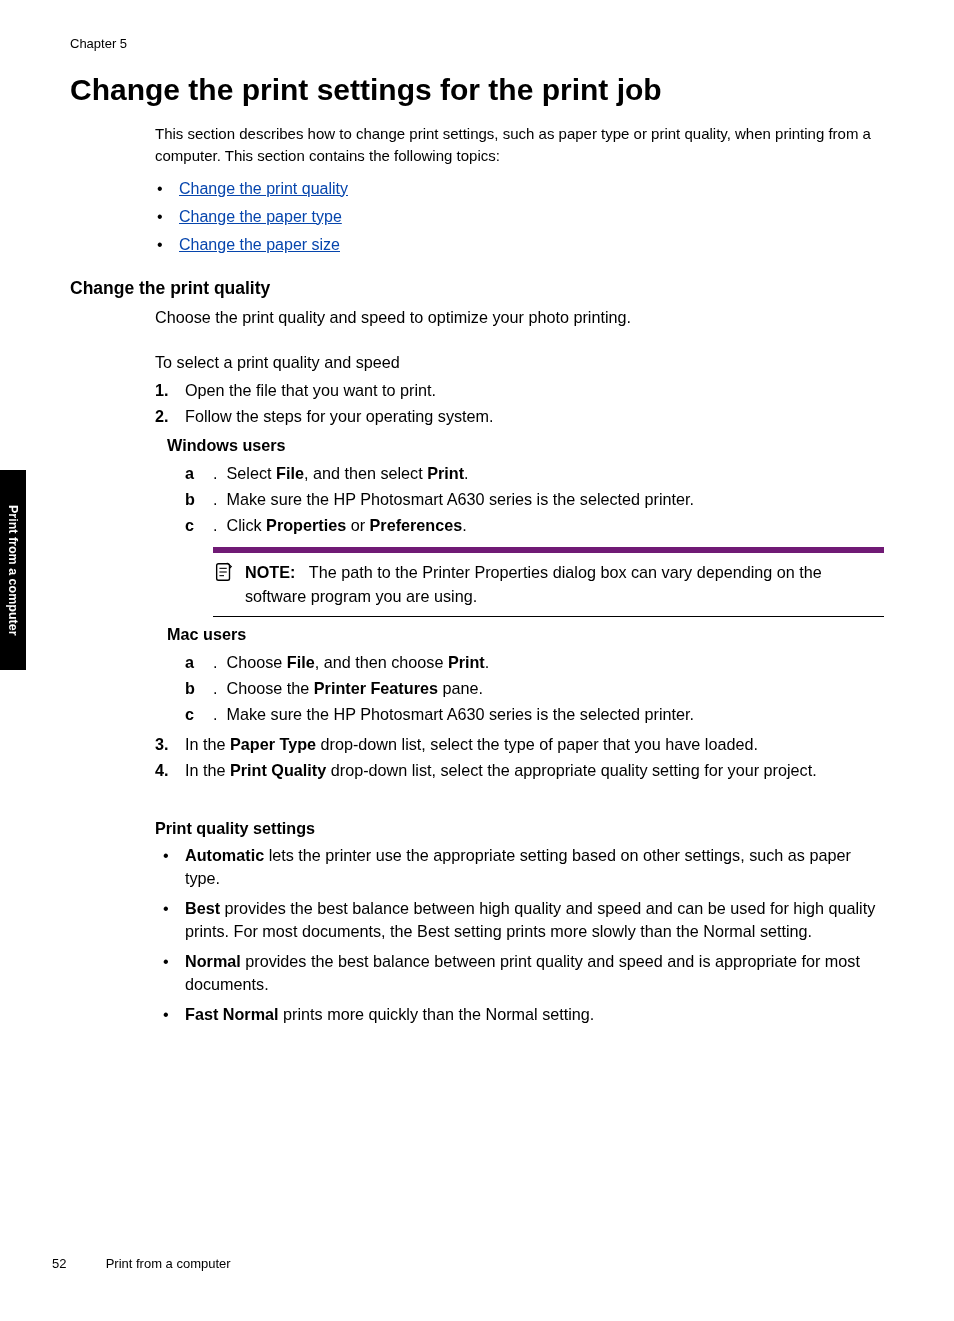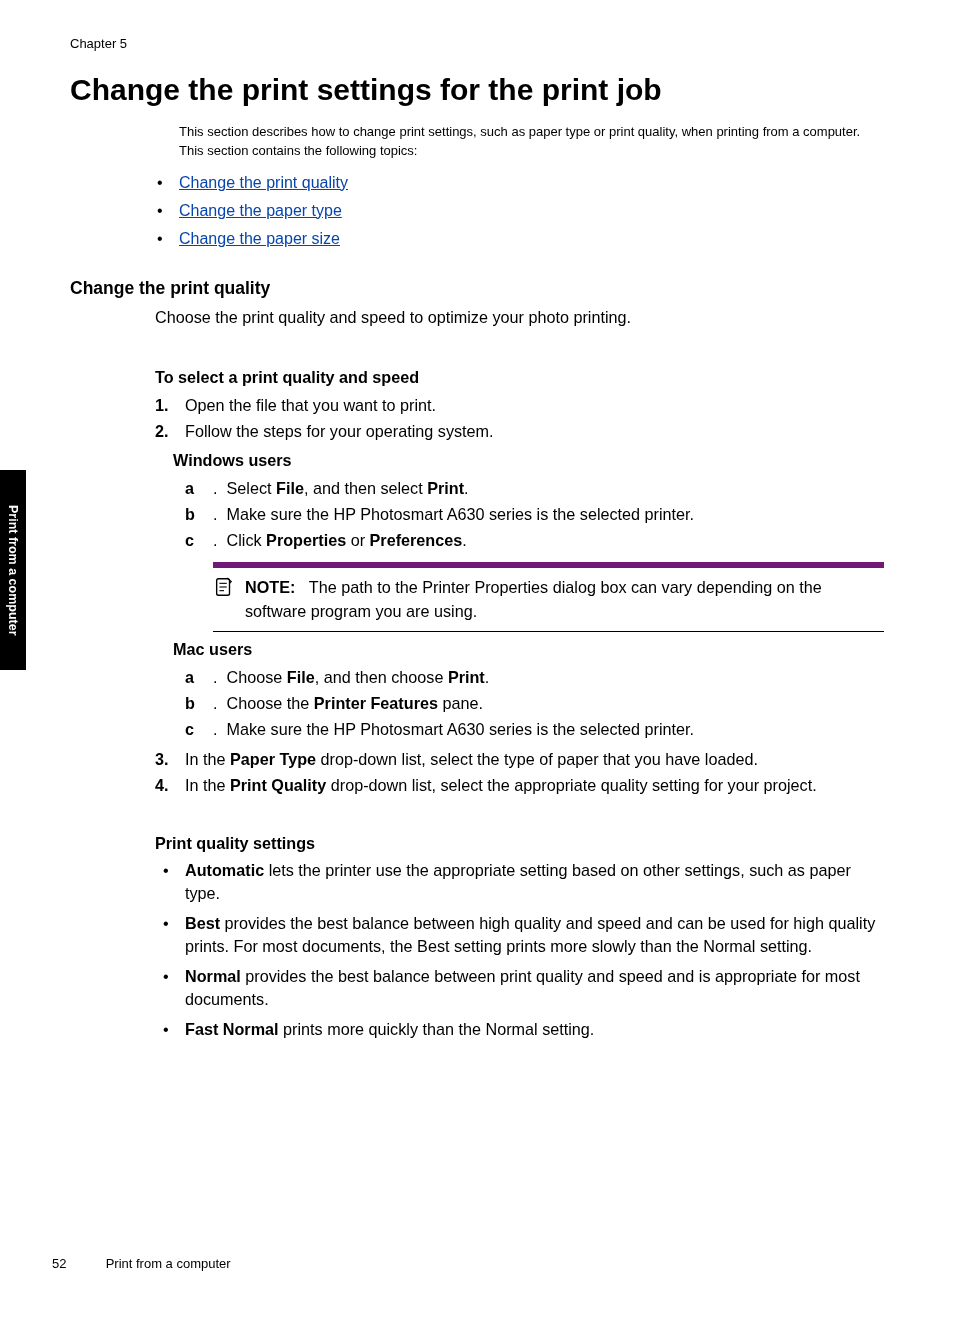--- a/index.html
+++ b/index.html
@@ -24,24 +24,23 @@
     font-size: 30px;
     font-weight: bold;
   }
   .content-area {
     position: absolute;
     top: 123px;
     left: 155px;
     right: 70px;
   }
   .intro {
-    font-size: 13px;
+    font-size: 15px;
     line-height: 1.45;
     margin-bottom: 6px;
-    margin-left: 24px;
   }
   .toc-list {
     list-style: none;
     padding-left: 24px;
     margin-top: 8px;
   }
   .toc-list li {
     font-size: 16px;
     line-height: 1.75;
     position: relative;
@@ -69,43 +68,43 @@
     top: 306px;
     left: 155px;
     right: 70px;
   }
   .para {
     font-size: 16.2px;
     line-height: 1.45;
   }
   .bold-para {
     font-size: 16.2px;
-    font-weight: bold;
-    margin-top: 39px;
+    font-weight: normal;
+    margin-top: 24px;
   }
   .ol-numbered {
     list-style: none;
     padding-left: 0;
     margin-top: 6px;
   }
   .ol-numbered > li {
     font-size: 16.2px;
     line-height: 1.6;
     position: relative;
     padding-left: 30px;
   }
   .ol-numbered > li .num {
     position: absolute;
     left: 0;
     font-weight: bold;
   }
   .sub-bold {
     font-weight: bold;
     margin-top: 6px;
-    margin-left: 18px;
+    margin-left: 12px;
     font-size: 16.2px;
   }
   .ol-lettered {
     list-style: none;
     padding-left: 30px;
     margin-top: 6px;
   }
   .ol-lettered > li {
     font-size: 16.2px;
     line-height: 1.6;

